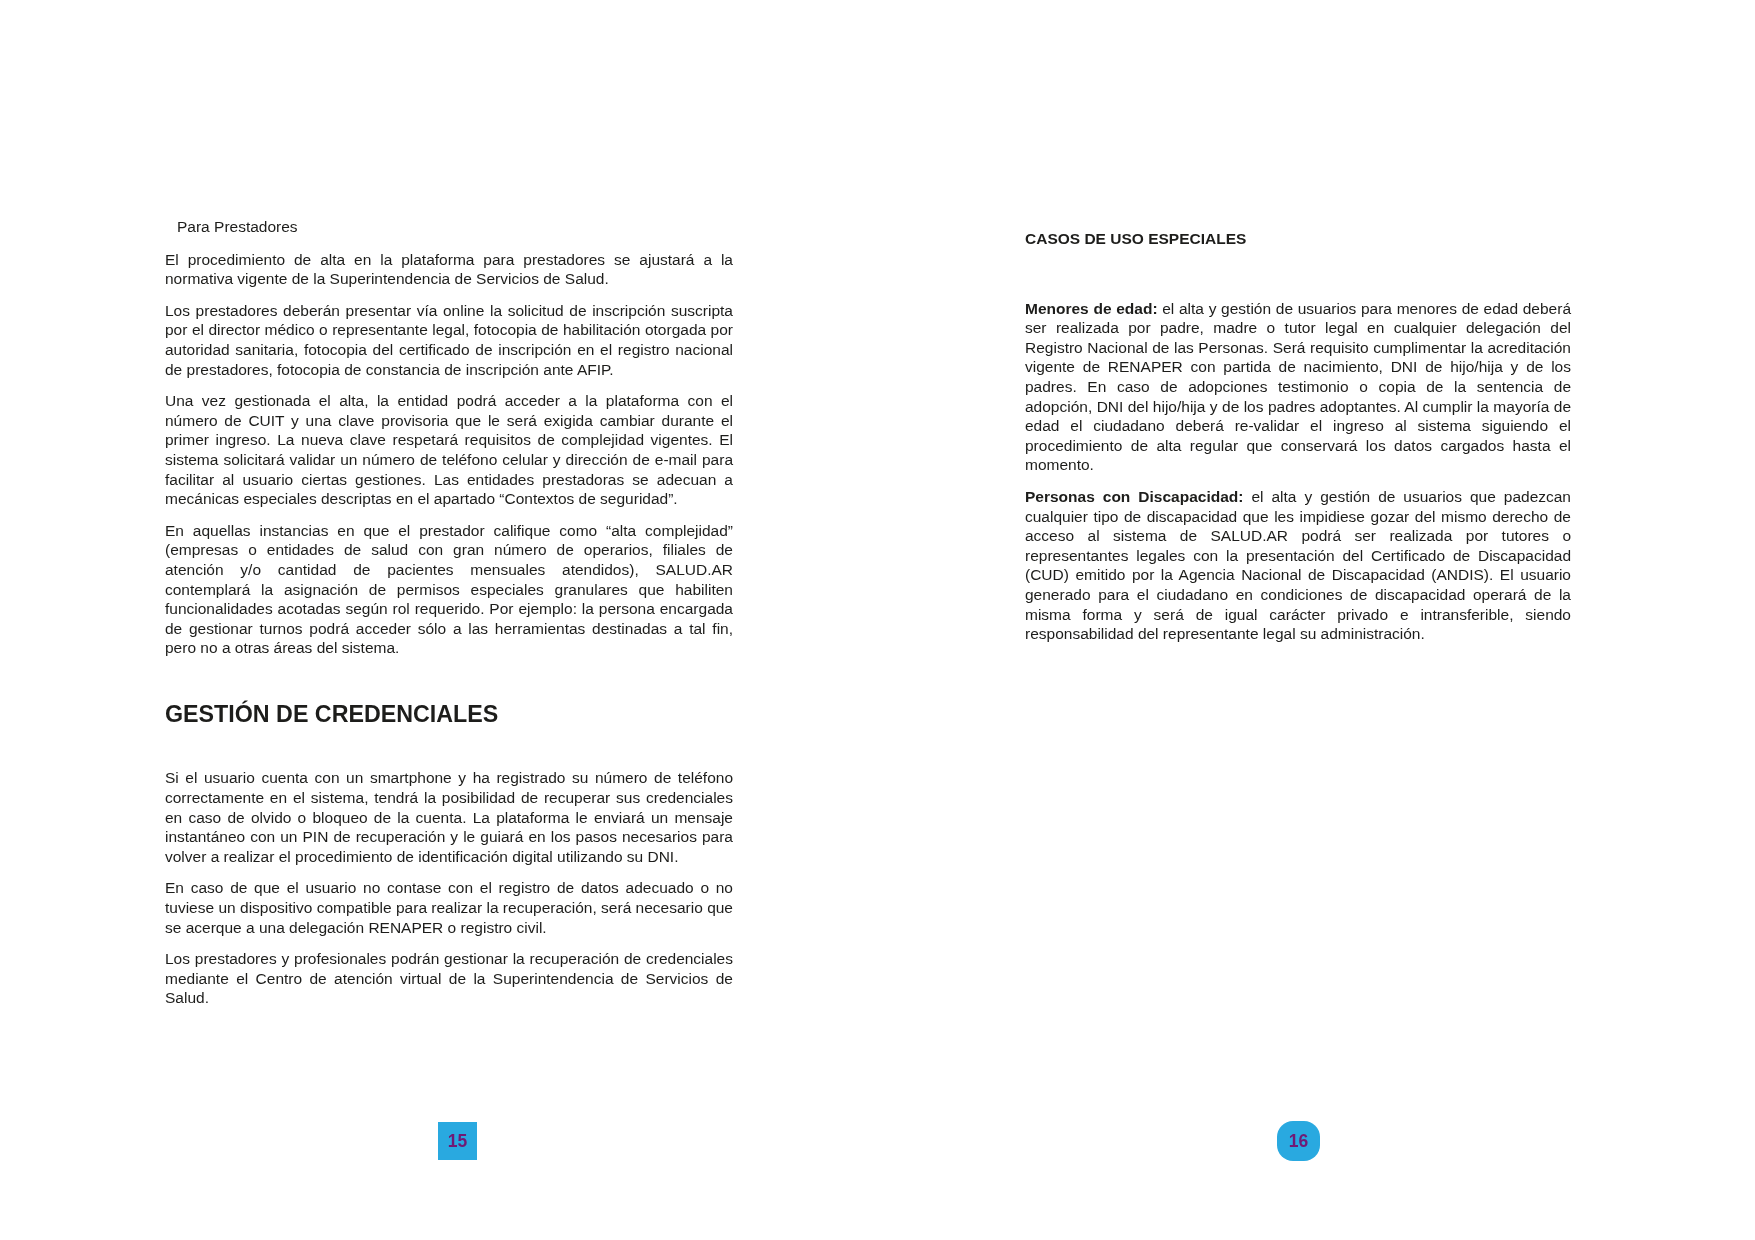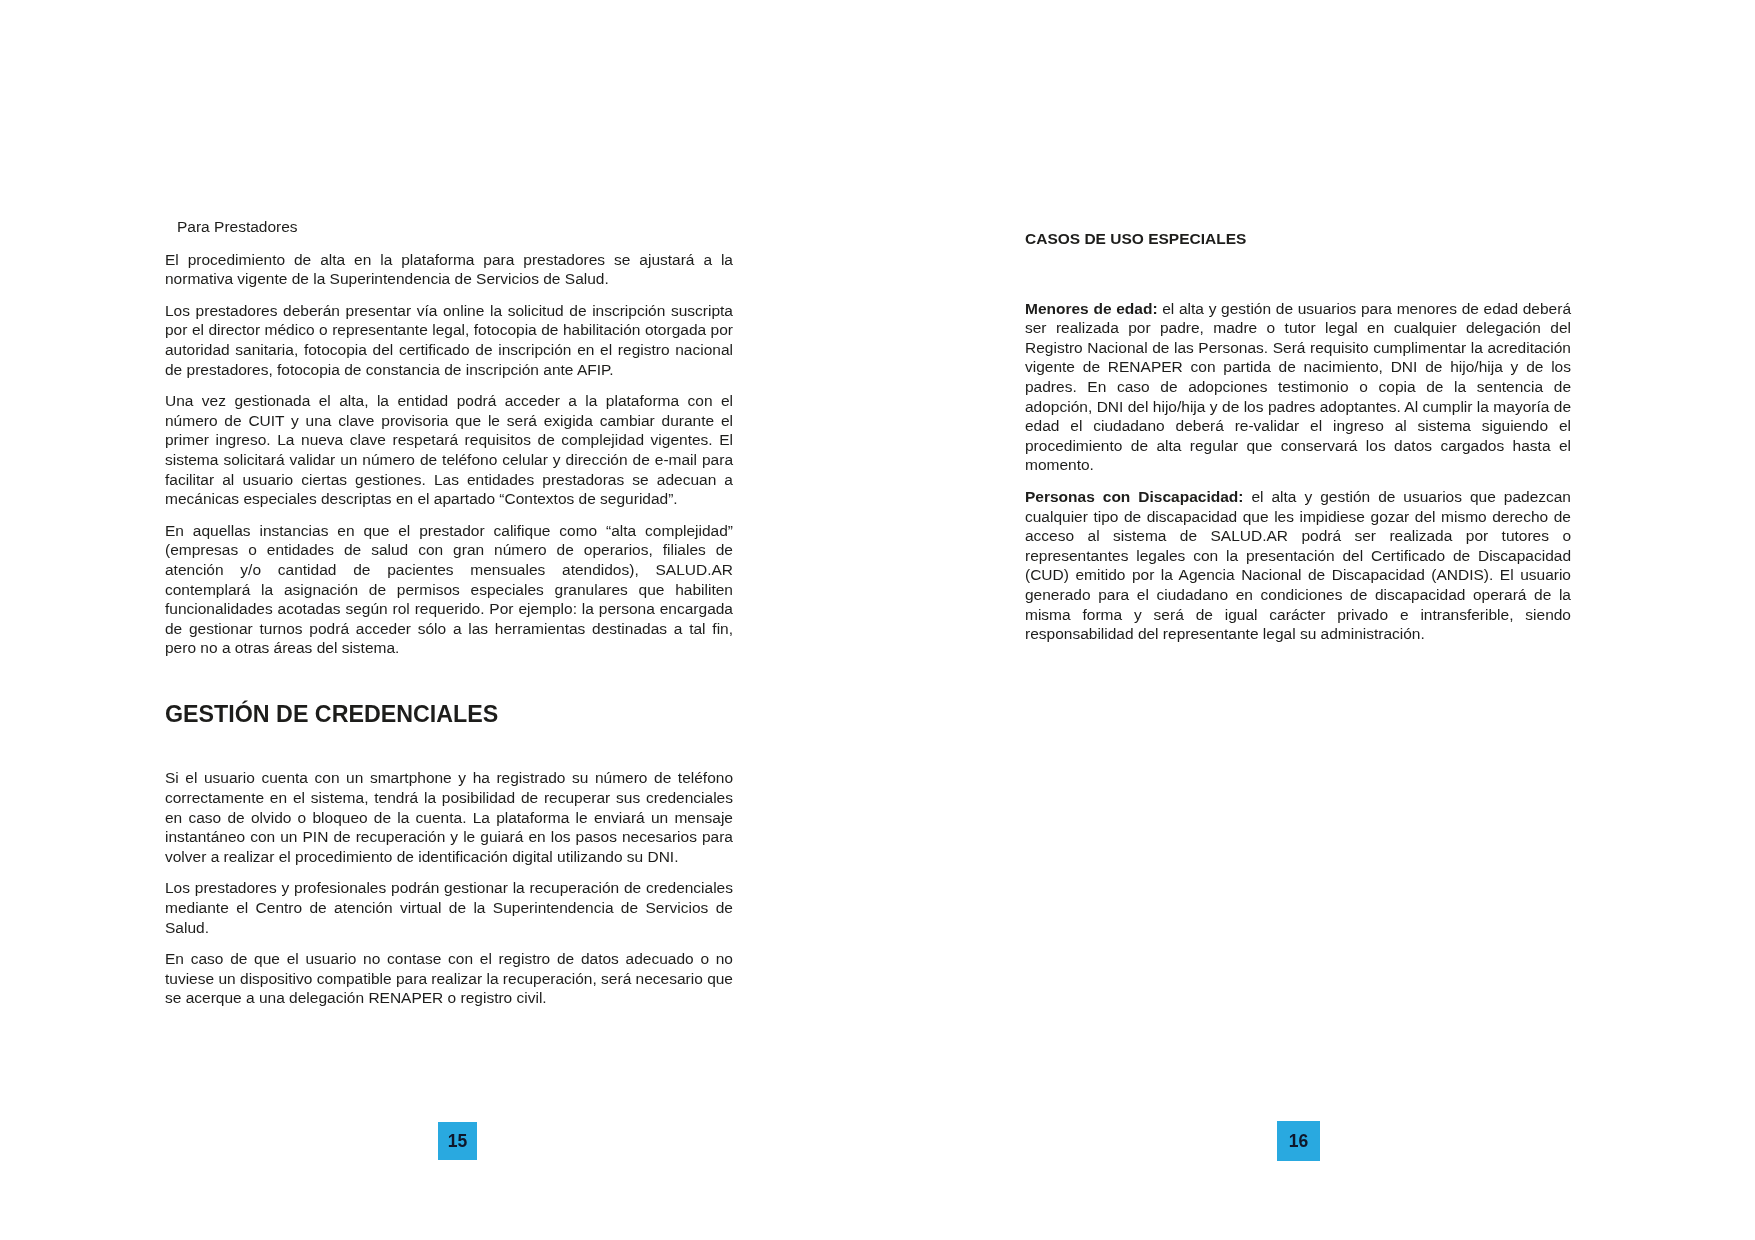--- a/index.html
+++ b/index.html
@@ -34,21 +34,21 @@
   .r-heading{
     font-weight:bold;
     font-size:15.5px;
     margin:12px 0 50px 0;
     text-align:left;
   }
   .lead{font-weight:bold;}
   .badge{
     position:absolute;
     background:#29a9e0;
-    color:#0f172a;
+    color:#701a75;
     font-weight:bold;
     font-size:17.5px;
     display:flex;
     align-items:center;
     justify-content:center;
     font-family:"Liberation Sans", sans-serif;
   }
   .badge-15{left:438px;top:1122px;width:39px;height:38px;}
   .badge-16{left:1277px;top:1121px;width:43px;height:40px;}
 </style>
@@ -58,26 +58,26 @@
 <div class="sheet" style="color: rgb(29, 29, 27);">
 
   <div class="col col-left">
     <h2 class="doc-heading">Para Prestadores</h2>
     <p>El procedimiento de alta en la plataforma para prestadores se ajustará a la normativa vigente de la Superintendencia de Servicios de Salud.</p>
     <p>Los prestadores deberán presentar vía online la solicitud de inscripción suscripta por el director médico o representante legal, fotocopia de habilitación otorgada por autoridad sanitaria, fotocopia del certificado de inscripción en el registro nacional de prestadores, fotocopia de constancia de inscripción ante AFIP.</p>
     <p>Una vez gestionada el alta, la entidad podrá acceder a la plataforma con el número de CUIT y una clave provisoria que le será exigida cambiar durante el primer ingreso. La nueva clave respetará requisitos de complejidad vigentes. El sistema solicitará validar un número de teléfono celular y dirección de e-mail para facilitar al usuario ciertas gestiones. Las entidades prestadoras se adecuan a mecánicas especiales descriptas en el apartado “Contextos de seguridad”.</p>
     <p>En aquellas instancias en que el prestador califique como “alta complejidad” (empresas o entidades de salud con gran número de operarios, filiales de atención y/o cantidad de pacientes mensuales atendidos), SALUD.AR contemplará la asignación de permisos especiales granulares que habiliten funcionalidades acotadas según rol requerido. Por ejemplo: la persona encargada de gestionar turnos podrá acceder sólo a las herramientas destinadas a tal fin, pero no a otras áreas del sistema.</p>
     <h2 class="subheading">GESTIÓN DE CREDENCIALES</h2>
     <p>Si el usuario cuenta con un smartphone y ha registrado su número de teléfono correctamente en el sistema, tendrá la posibilidad de recuperar sus credenciales en caso de olvido o bloqueo de la cuenta. La plataforma le enviará un mensaje instantáneo con un PIN de recuperación y le guiará en los pasos necesarios para volver a realizar el procedimiento de identificación digital utilizando su DNI.</p>
+    <p>En caso de que el usuario no contase con el registro de datos adecuado o no tuviese un dispositivo compatible para realizar la recuperación, será necesario que se acerque a una delegación RENAPER o registro civil.</p>
     <p>Los prestadores y profesionales podrán gestionar la recuperación de credenciales mediante el Centro de atención virtual de la Superintendencia de Servicios de Salud.</p>
-    <p>En caso de que el usuario no contase con el registro de datos adecuado o no tuviese un dispositivo compatible para realizar la recuperación, será necesario que se acerque a una delegación RENAPER o registro civil.</p>
   </div>
 
   <div class="col col-right">
     <h2 class="r-heading">CASOS DE USO ESPECIALES</h2>
     <p><span class="lead">Menores de edad:</span><span> el alta y gestión de usuarios para menores de edad deberá ser realizada por padre, madre o tutor legal en cualquier delegación del Registro Nacional de las Personas. Será requisito cumplimentar la acreditación vigente de RENAPER con partida de nacimiento, DNI de hijo/hija y de los padres. En caso de adopciones testimonio o copia de la sentencia de adopción, DNI del hijo/hija y de los padres adoptantes. Al cumplir la mayoría de edad el ciudadano deberá re-validar el ingreso al sistema siguiendo el procedimiento de alta regular que conservará los datos cargados hasta el momento.</span></p>
     <p><span class="lead">Personas con Discapacidad:</span><span> el alta y gestión de usuarios que padezcan cualquier tipo de discapacidad que les impidiese gozar del mismo derecho de acceso al sistema de SALUD.AR podrá ser realizada por tutores o representantes legales con la presentación del Certificado de Discapacidad (CUD) emitido por la Agencia Nacional de Discapacidad (ANDIS). El usuario generado para el ciudadano en condiciones de discapacidad operará de la misma forma y será de igual carácter privado e intransferible, siendo responsabilidad del representante legal su administración.</span></p>
   </div>
 
   <div class="badge badge-15" style="background: rgb(41, 169, 224);">15</div>
-  <div class="badge badge-16" style="background: rgb(41, 169, 224);">16</div>
+  <div class="badge badge-16" style="background: rgb(41, 169, 224); border-radius: 16px;">16</div>
 
 </div>
 
 </body></html>

